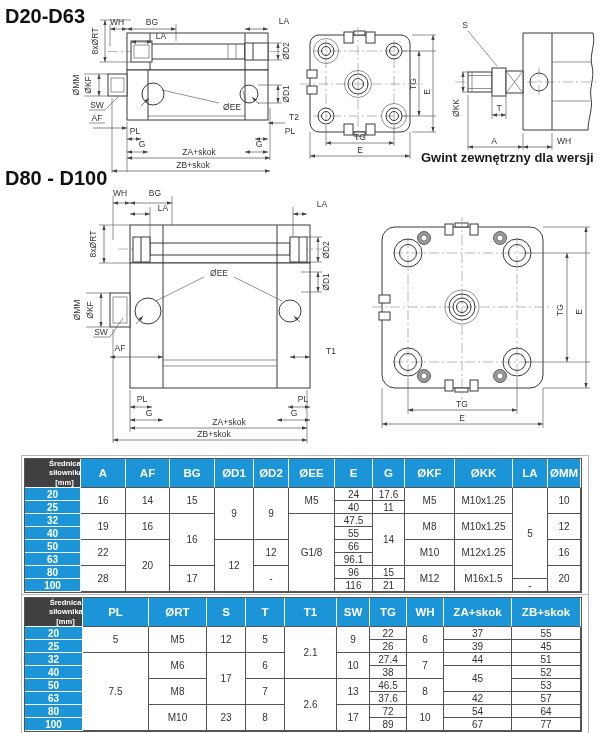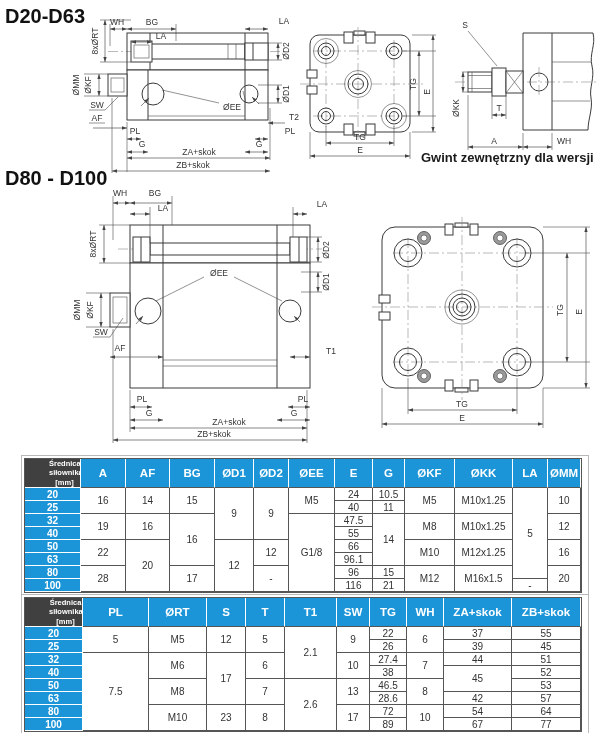--- a/index.html
+++ b/index.html
@@ -404,21 +404,21 @@
       </tr>
       <tr>
         <td class="dia">20</td>
         <td class="v" rowspan="2">16</td>
         <td class="v" rowspan="2">14</td>
         <td class="v" rowspan="2">15</td>
         <td class="v" rowspan="4">9</td>
         <td class="v" rowspan="4">9</td>
         <td class="v" rowspan="2">M5</td>
         <td class="v">24</td>
-        <td class="v">10.5</td>
+        <td class="v">17.6</td>
         <td class="v" rowspan="2">M5</td>
         <td class="v" rowspan="2">M10x1.25</td>
         <td class="v" rowspan="7">5</td>
         <td class="v" rowspan="2">10</td>
       </tr>
       <tr>
         <td class="dia">25</td>
         <td class="v">40</td>
         <td class="v">11</td>
       </tr>
@@ -549,21 +549,21 @@
         <td class="v" rowspan="2">M8</td>
         <td class="v" rowspan="2">7</td>
         <td class="v" rowspan="4">2.6</td>
         <td class="v" rowspan="2">13</td>
         <td class="v">46.5</td>
         <td class="v" rowspan="2">8</td>
         <td class="v">53</td>
       </tr>
       <tr>
         <td class="dia">63</td>
-        <td class="v">28.6</td>
+        <td class="v">37.6</td>
         <td class="v">42</td>
         <td class="v">57</td>
       </tr>
       <tr>
         <td class="dia">80</td>
         <td class="v" rowspan="2">M10</td>
         <td class="v" rowspan="2">23</td>
         <td class="v" rowspan="2">8</td>
         <td class="v" rowspan="2">17</td>
         <td class="v">72</td>

